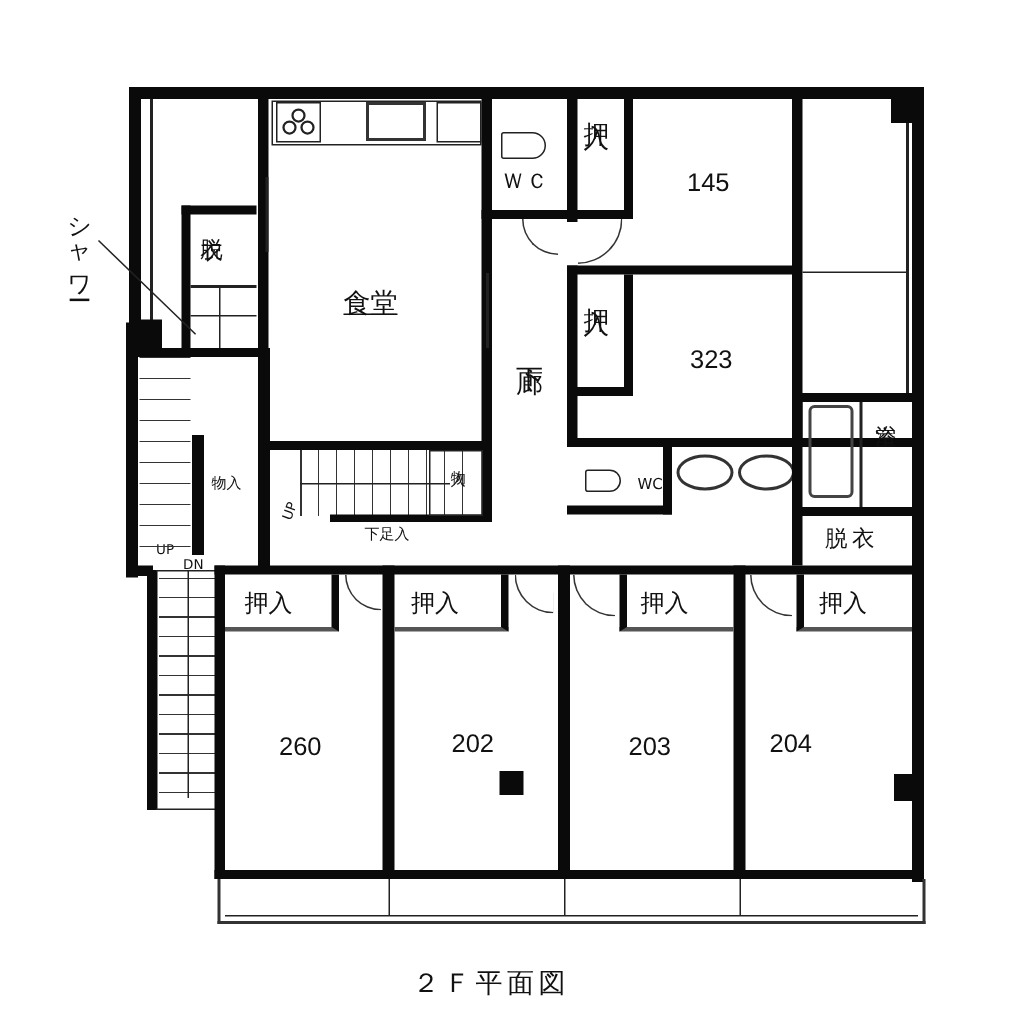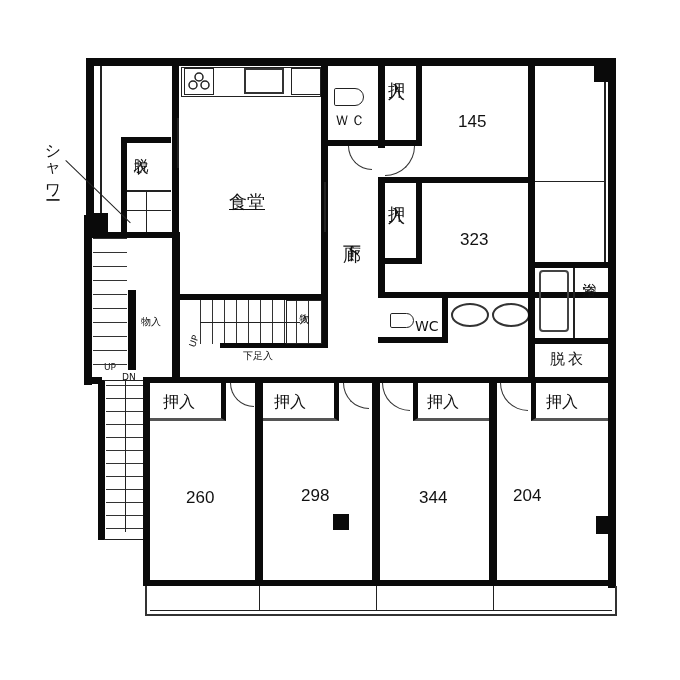--- a/index.html
+++ b/index.html
@@ -91,21 +91,21 @@
   <div class="lbl-v" style="left:386px;top:192px;">押入</div>
   <div class="num" style="left:458px;top:112px;">145</div>
   <div class="num" style="left:460px;top:230px;">323</div>
   <div class="wall" style="left:528px;top:58px;width:7px;height:240px;"></div>
   <div class="thin" style="left:535px;top:181px;width:70px;height:1px;"></div>
   <div class="wall" style="left:378px;top:292px;width:238px;height:6px;"></div>
 
   <div class="wall" style="left:378px;top:337px;width:70px;height:6px;"></div>
   <div class="wall" style="left:442px;top:298px;width:6px;height:45px;"></div>
   <div class="box" style="left:390px;top:313px;width:24px;height:15px;border-radius:2px 8px 8px 2px;"></div>
-  <div class="small" style="left:415px;top:318px;font-size:14px;">WC</div>
+  <div class="small" style="left:425px;top:318px;font-size:10px;">WC</div>
   <div class="box" style="left:451px;top:303px;width:38px;height:24px;border-radius:50%;border:2px solid #333;"></div>
   <div class="box" style="left:492px;top:303px;width:38px;height:24px;border-radius:50%;border:2px solid #333;"></div>
   <div class="wall" style="left:528px;top:262px;width:7px;height:115px;"></div>
   <div class="wall" style="left:528px;top:262px;width:88px;height:6px;"></div>
   <div class="box" style="left:539px;top:270px;width:30px;height:62px;border:2px solid #444;border-radius:4px;"></div>
   <div class="thin" style="left:573px;top:268px;width:2px;height:72px;"></div>
   <div class="lbl-v" style="left:581px;top:272px;font-size:14px;">浴室</div>
   <div class="wall" style="left:528px;top:338px;width:88px;height:6px;"></div>
   <div class="lbl" style="left:550px;top:350px;font-size:15px;letter-spacing:3px;">脱衣</div>
 
@@ -128,25 +128,26 @@
   <div class="lbl" style="left:427px;top:392px;font-size:16px;">押入</div>
   <div class="box" style="left:531px;top:383px;width:77px;height:38px;border:none;border-left:5px solid #0a0a0a;border-bottom:3px solid #555;"></div>
   <div class="lbl" style="left:546px;top:392px;font-size:16px;">押入</div>
 
   <div class="door" style="left:230px;top:383px;width:24px;height:24px;border-radius:0 0 0 24px;border-top:none;border-right:none;"></div>
   <div class="door" style="left:343px;top:383px;width:26px;height:26px;border-radius:0 0 0 26px;border-top:none;border-right:none;"></div>
   <div class="door" style="left:382px;top:383px;width:28px;height:28px;border-radius:0 0 0 28px;border-top:none;border-right:none;"></div>
   <div class="door" style="left:500px;top:383px;width:28px;height:28px;border-radius:0 0 0 28px;border-top:none;border-right:none;"></div>
 
   <div class="num" style="left:186px;top:488px;">260</div>
-  <div class="num" style="left:301px;top:486px;">298</div>
-  <div class="num" style="left:419px;top:488px;">344</div>
+  <div class="num" style="left:301px;top:486px;">202</div>
+  <div class="num" style="left:419px;top:488px;">203</div>
   <div class="num" style="left:513px;top:486px;">204</div>
   <div class="wall" style="left:333px;top:514px;width:16px;height:16px;"></div>
   <div class="wall" style="left:596px;top:516px;width:14px;height:18px;"></div>
 
   <div class="box" style="left:145px;top:586px;width:472px;height:30px;border:2px solid #333;border-top:none;"></div>
   <div class="thin" style="left:150px;top:610px;width:462px;height:1px;"></div>
   <div class="thin" style="left:259px;top:586px;width:1px;height:24px;"></div>
   <div class="thin" style="left:376px;top:586px;width:1px;height:24px;"></div>
   <div class="thin" style="left:493px;top:586px;width:1px;height:24px;"></div>
 
+  <div class="lbl" style="left:275px;top:643px;font-size:18px;letter-spacing:3px;">２Ｆ平面図</div>
 </div>
 
 </body></html>

